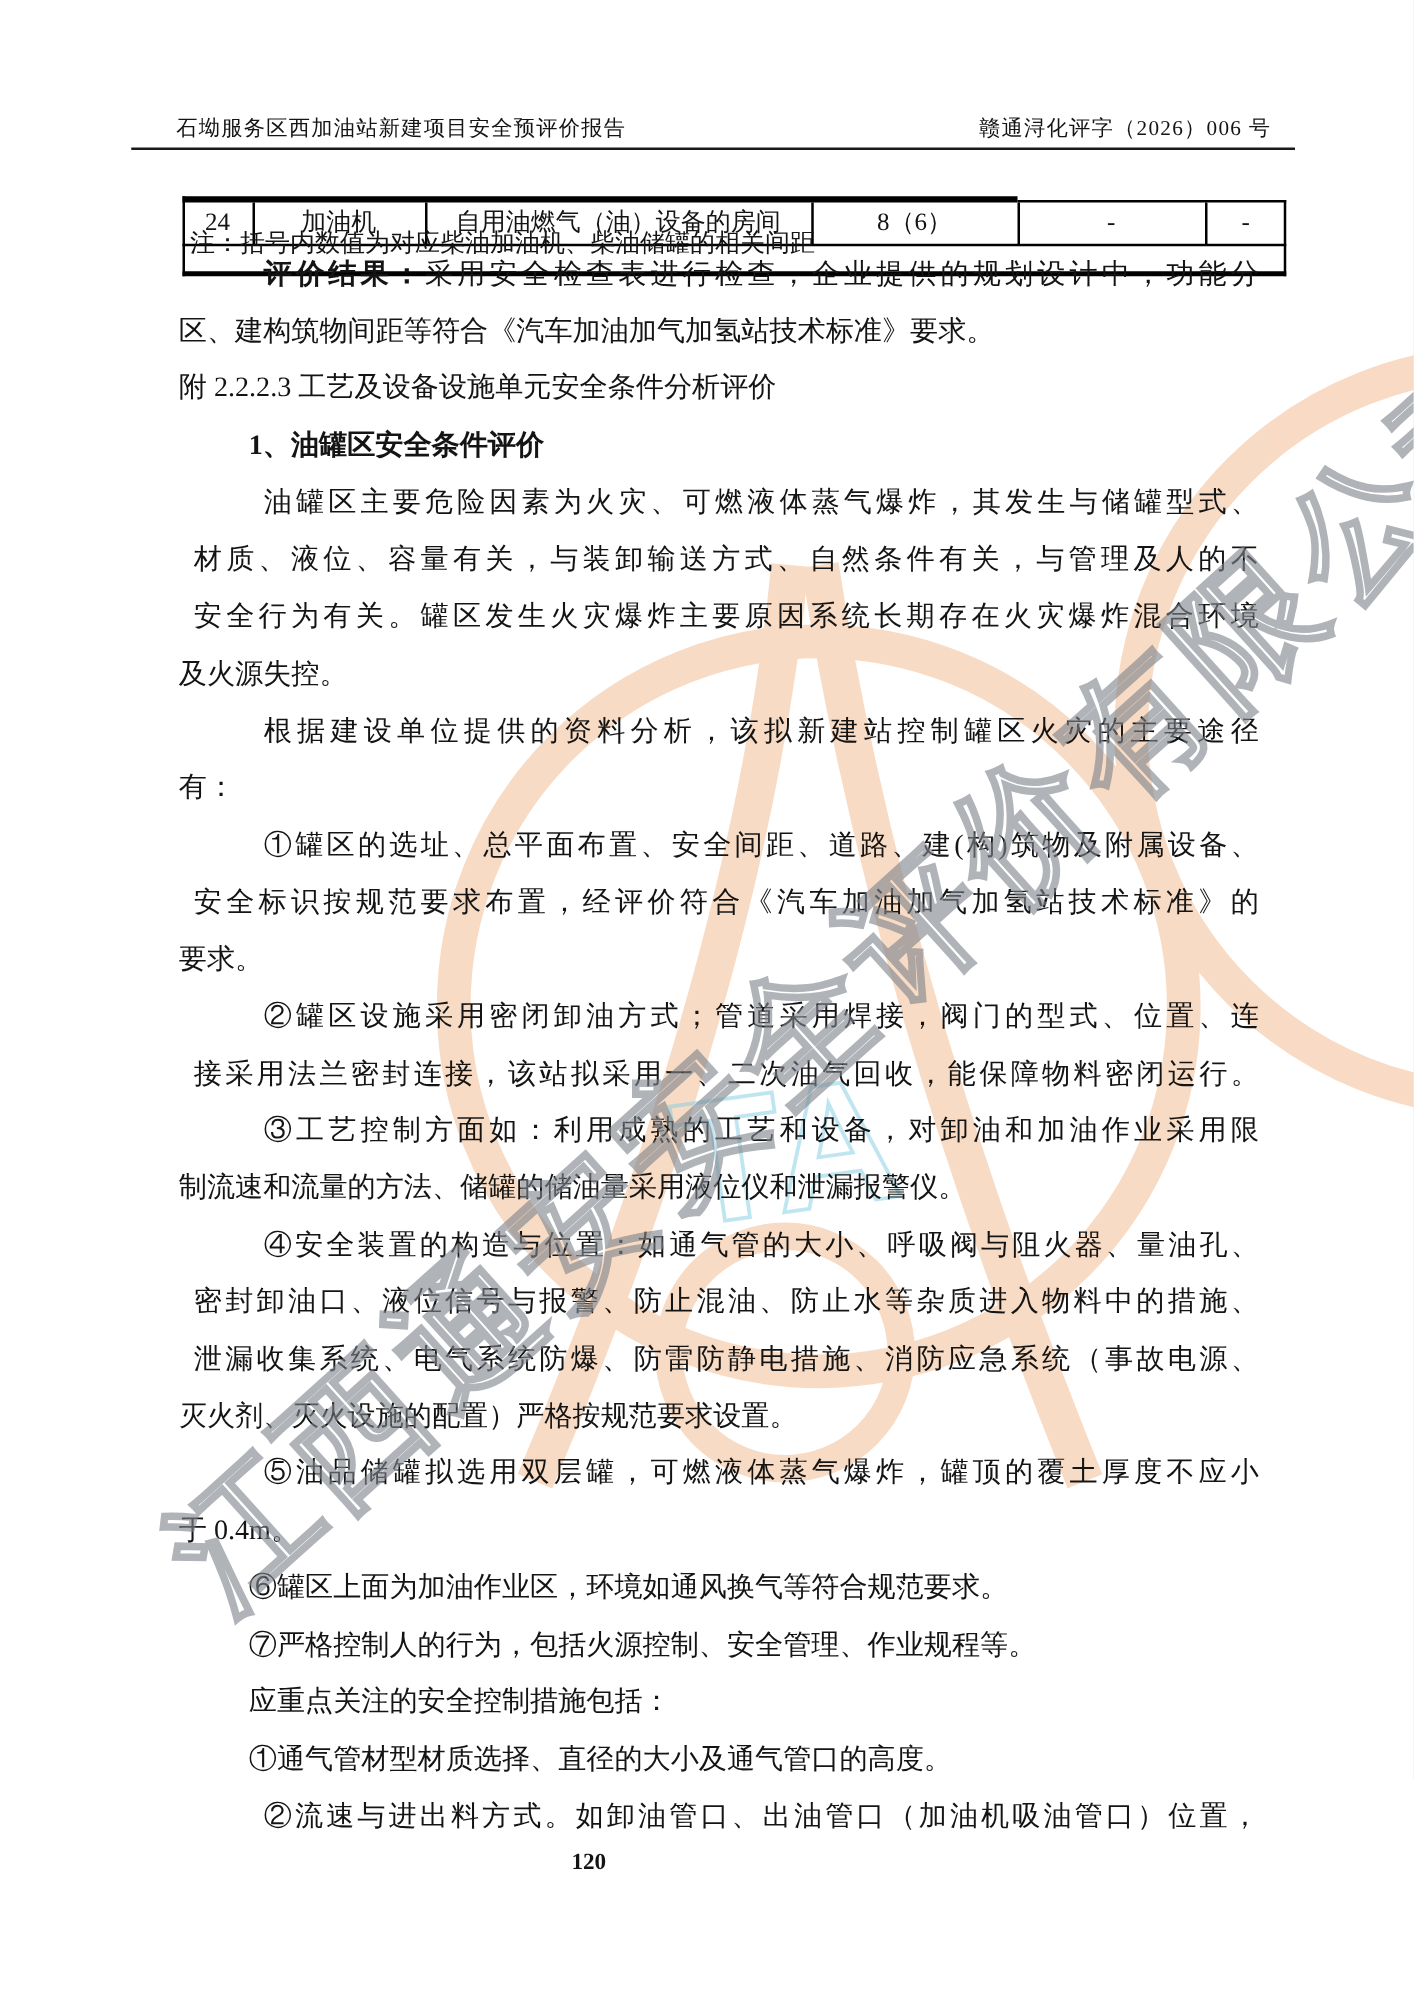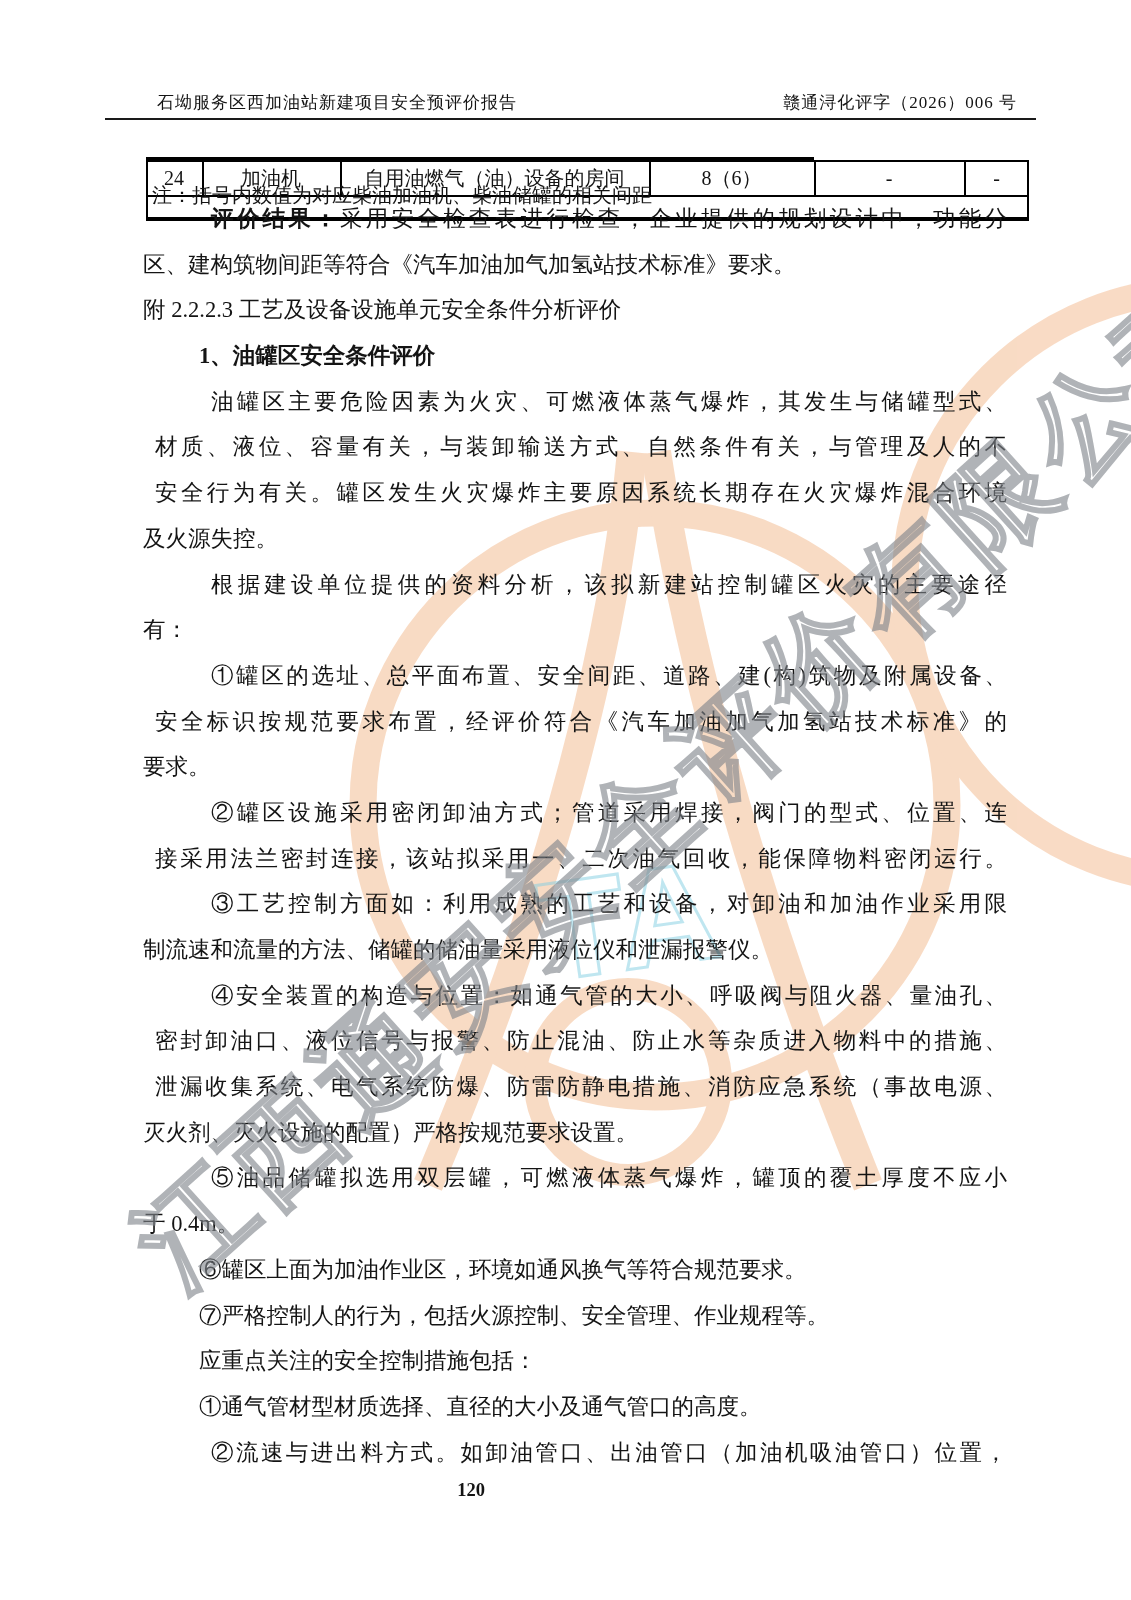--- a/index.html
+++ b/index.html
@@ -2,21 +2,21 @@
 <html><head>
 <meta charset="utf-8">
 <style>
   html,body{margin:0;padding:0;background:#e8e8e8;}
   .page{
     position:relative;width:1131px;height:1600px;background:#ffffff;
     overflow:hidden;margin:0 auto;
     font-family:"Liberation Serif","DejaVu Serif",serif;color:#141414;
   }
   
-  .hdr-left{position:absolute;left:157px;top:91px;font-size:17px;letter-spacing:1px;}
+  .hdr-left{position:absolute;left:141px;top:91px;font-size:17px;letter-spacing:1px;}
   .hdr-right{position:absolute;right:114px;top:91px;font-size:17px;letter-spacing:1px;}
   .hdr-rule{position:absolute;left:105px;top:118px;width:931px;height:2px;background:#1a1a1a;}
   
   .tbl{position:absolute;left:146px;top:133px;width:883px;height:64px;margin-top:24px;}
   .tl{position:absolute;background:#000;}
   .t-top-thick{left:0;top:0;width:668px;height:5px;}
   .t-top-thin{left:668px;top:3px;width:215px;height:2px;}
   .t-left{left:0;top:0;width:2px;height:64px;}
   .t-right{left:881px;top:3px;width:2px;height:61px;}
   .t-rowdiv{left:0;top:38px;width:883px;height:2px;}

